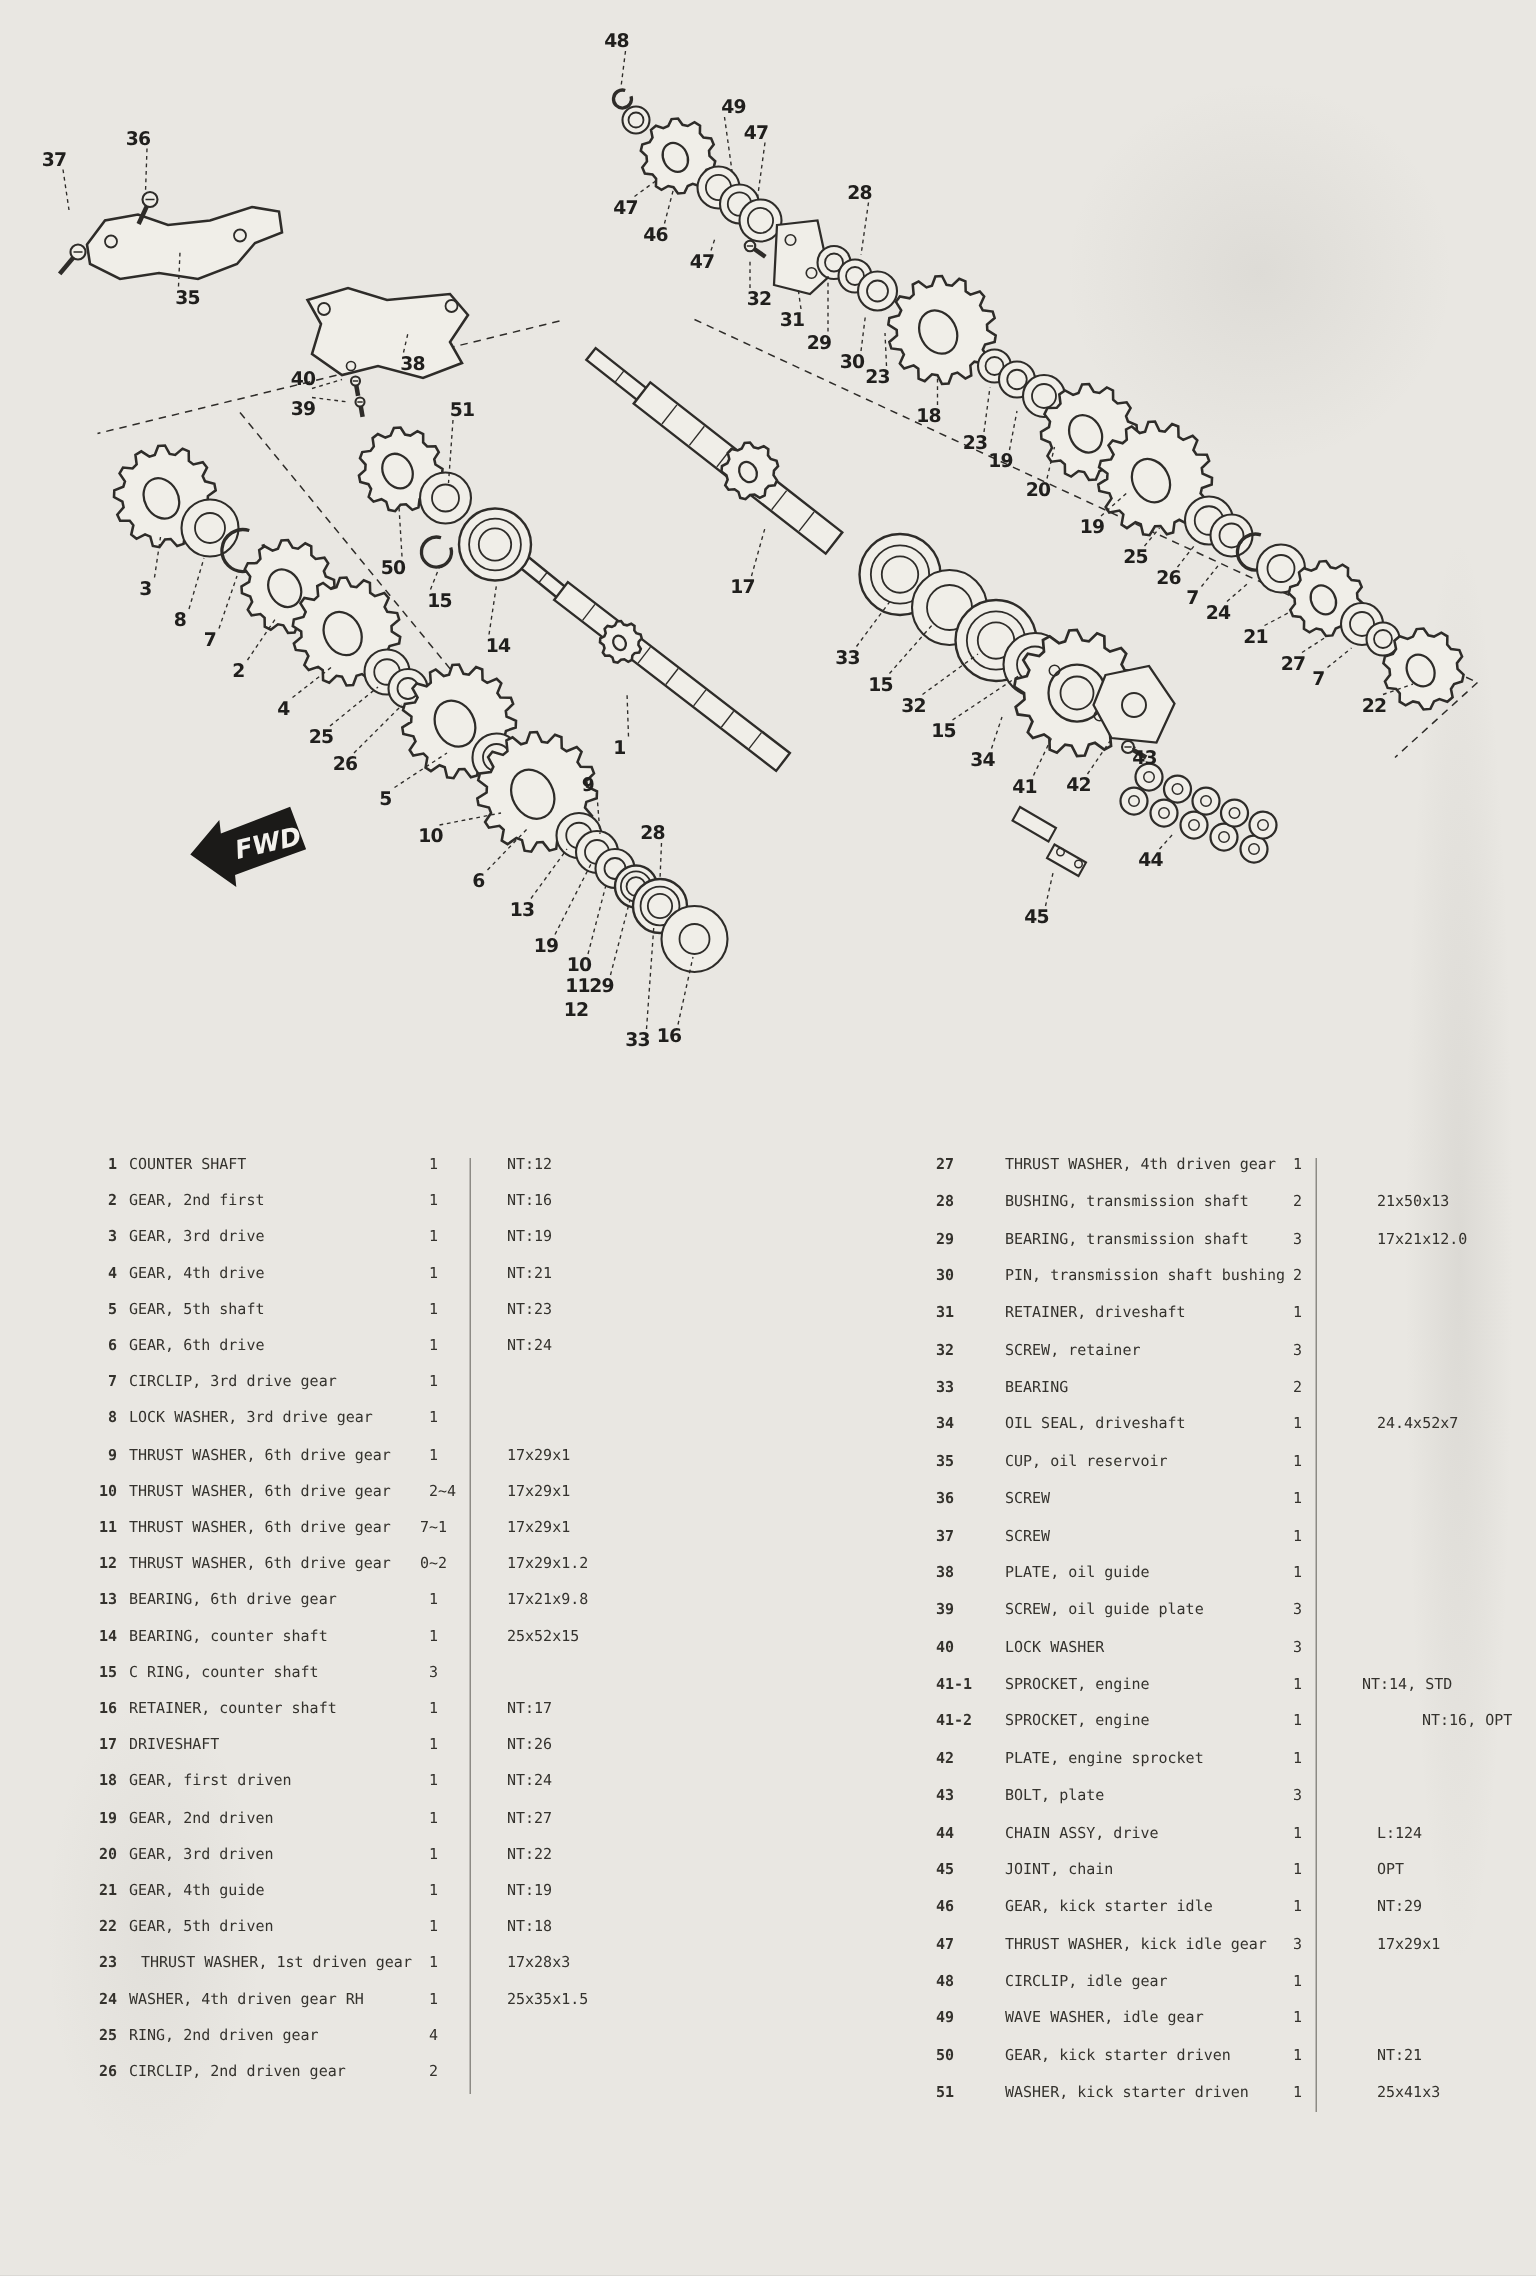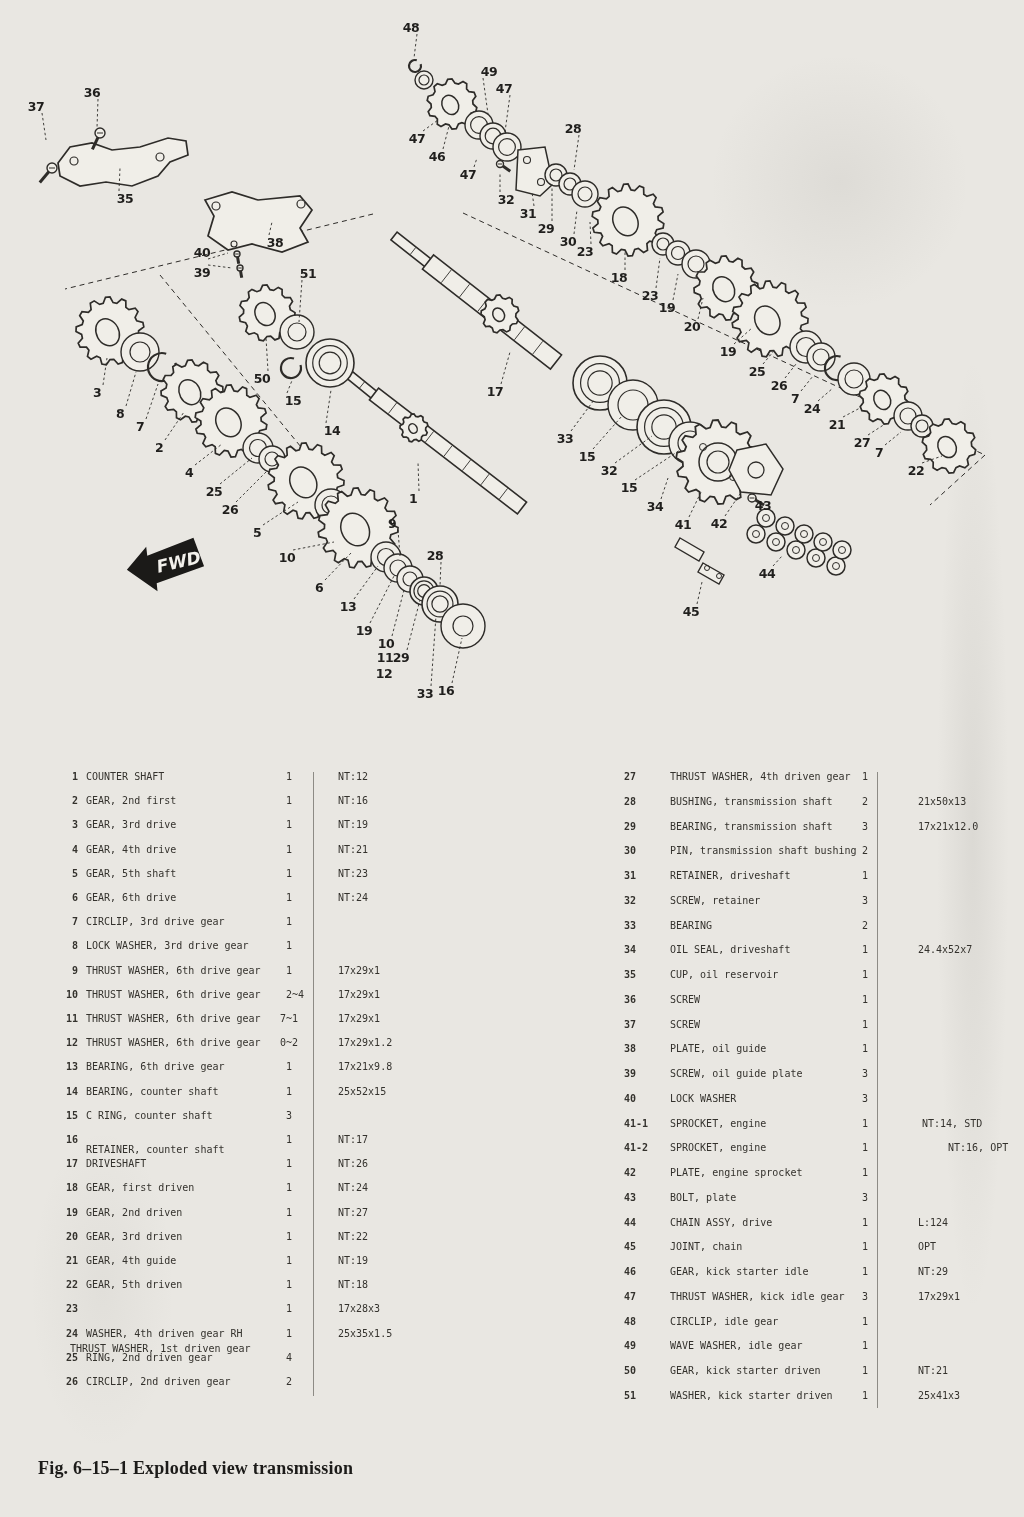--- a/index.html
+++ b/index.html
@@ -449,21 +449,21 @@
         <span class="c-spec" style="left:312px;">25x52x15</span>
       </div>
       <div class="prow" style="top: 338.8px;">
         <span class="c-no" style="left:16px;width:36px;text-align:right;">15</span>
         <span class="c-name" style="left:60px;">C RING, counter shaft</span>
         <span class="c-qty" style="left:248px;width:30px;text-align:center;">3</span>
         <span class="c-spec" style="left:312px;"></span>
       </div>
       <div class="prow" style="top: 363px;">
         <span class="c-no" style="left:16px;width:36px;text-align:right;">16</span>
-        <span class="c-name" style="left:60px;margin-top:10px;">RETAINER, counter shaft</span>
+        <span class="c-name" style="left:60px;">RETAINER, counter shaft</span>
         <span class="c-qty" style="left:248px;width:30px;text-align:center;">1</span>
         <span class="c-spec" style="left:312px;">NT:17</span>
       </div>
       <div class="prow" style="top: 387.2px;">
         <span class="c-no" style="left:16px;width:36px;text-align:right;">17</span>
         <span class="c-name" style="left:60px;">DRIVESHAFT</span>
         <span class="c-qty" style="left:248px;width:30px;text-align:center;">1</span>
         <span class="c-spec" style="left:312px;">NT:26</span>
       </div>
       <div class="prow" style="top: 411.4px;">
@@ -491,21 +491,21 @@
         <span class="c-spec" style="left:312px;">NT:19</span>
       </div>
       <div class="prow" style="top: 508.2px;">
         <span class="c-no" style="left:16px;width:36px;text-align:right;">22</span>
         <span class="c-name" style="left:60px;">GEAR, 5th driven</span>
         <span class="c-qty" style="left:248px;width:30px;text-align:center;">1</span>
         <span class="c-spec" style="left:312px;">NT:18</span>
       </div>
       <div class="prow" style="top: 532.4px;">
         <span class="c-no" style="left:16px;width:36px;text-align:right;">23</span>
-        <span class="c-name" style="left:44px;margin-top:40px;">THRUST WASHER, 1st driven gear</span>
+        <span class="c-name" style="left:68px;">THRUST WASHER, 1st driven gear</span>
         <span class="c-qty" style="left:248px;width:30px;text-align:center;">1</span>
         <span class="c-spec" style="left:312px;">17x28x3</span>
       </div>
       <div class="prow" style="top: 556.6px;">
         <span class="c-no" style="left:16px;width:36px;text-align:right;">24</span>
         <span class="c-name" style="left:60px;">WASHER, 4th driven gear RH</span>
         <span class="c-qty" style="left:248px;width:30px;text-align:center;">1</span>
         <span class="c-spec" style="left:312px;">25x35x1.5</span>
       </div>
       <div class="prow" style="top: 580.8px;">
@@ -603,21 +603,21 @@
       <div class="prow" style="top: 321.75px;">
         <span class="c-no" style="left:12px;width:42px;text-align:left;">40</span>
         <span class="c-name" style="left:58px;">LOCK WASHER</span>
         <span class="c-qty" style="left:240px;width:26px;text-align:center;">3</span>
         <span class="c-spec" style="left:306px;"></span>
       </div>
       <div class="prow" style="top: 346.5px;">
         <span class="c-no" style="left:12px;width:42px;text-align:left;">41-1</span>
         <span class="c-name" style="left:58px;">SPROCKET, engine</span>
         <span class="c-qty" style="left:240px;width:26px;text-align:center;">1</span>
-        <span class="c-spec" style="left:310px;text-align:center;">NT:14, STD</span>
+        <span class="c-spec" style="left:296px;text-align:center;">NT:14, STD</span>
       </div>
       <div class="prow" style="top: 371.25px;">
         <span class="c-no" style="left:12px;width:42px;text-align:left;">41-2</span>
         <span class="c-name" style="left:58px;">SPROCKET, engine</span>
         <span class="c-qty" style="left:240px;width:26px;text-align:center;">1</span>
         <span class="c-spec" style="left:306px;padding-left:30px;">NT:16, OPT</span>
       </div>
       <div class="prow" style="top: 396px;">
         <span class="c-no" style="left:12px;width:42px;text-align:left;">42</span>
         <span class="c-name" style="left:58px;">PLATE, engine sprocket</span>
@@ -673,14 +673,13 @@
         <span class="c-spec" style="left:306px;">NT:21</span>
       </div>
       <div class="prow" style="top: 618.75px;">
         <span class="c-no" style="left:12px;width:42px;text-align:left;">51</span>
         <span class="c-name" style="left:58px;">WASHER, kick starter driven</span>
         <span class="c-qty" style="left:240px;width:26px;text-align:center;">1</span>
         <span class="c-spec" style="left:306px;">25x41x3</span>
       </div>
     </div>
 
-  <div class="caption">Fig. 6–15–1  Exploded view transmission</div>
 </div>
 
 </body></html>

